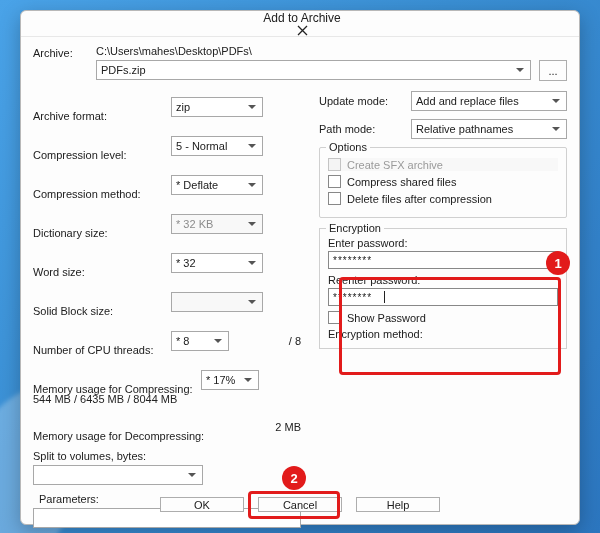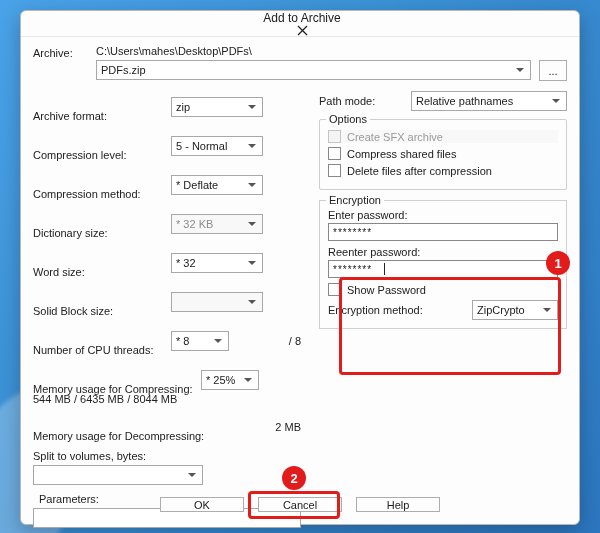--- a/index.html
+++ b/index.html
@@ -289,21 +289,21 @@
           <div class="lbl">Number of CPU threads:</div>
           <div class="combo" style="width:58px;">
               <span>* 8</span>
             </div>
           <div class="suffix" style="flex:1;text-align:right;">/ 8</div>
         </div>
 
         <div class="row" style="margin-bottom:2px;">
           <div class="lbl" style="width:168px;">Memory usage for Compressing:</div>
           <div class="combo" style="width:58px;">
-              <span>* 25%</span>
+              <span>* 17%</span>
             </div>
         </div>
         <div class="small-note">544 MB / 6435 MB / 8044 MB</div>
 
         <div class="row">
           <div class="lbl" style="width:188px;">Memory usage for Decompressing:</div>
           <div style="flex:1;text-align:right;">2 MB</div>
         </div>
 
         <div style="margin-bottom:3px;">Split to volumes, bytes:</div>
@@ -314,20 +314,26 @@
         <div style="margin-bottom:3px;padding-left:6px;">Parameters:</div>
         <div class="text-input" style="width:100%;margin-bottom:8px;">
             <span></span>
           </div>
 
         <div class="options-btn">Options</div>
       </div>
 
       <div class="col-right">
 
+        <div class="right-row">
+          <div class="lbl">Update mode:</div>
+          <div class="ctrl select">
+              <span>Add and replace files</span>
+            </div>
+        </div>
 
         <div class="right-row">
           <div class="lbl">Path mode:</div>
           <div class="ctrl select">
               <span>Relative pathnames</span>
             </div>
         </div>
 
         <div class="fieldset">
           <div class="legend">Options</div>
@@ -358,23 +364,20 @@
               <span>********</span>
             </div>
 
           <div class="checkbox" style="margin-top:4px;">
             <div class="box"></div>
             <span>Show Password</span>
           </div>
 
           <div class="enc-row">
             <div class="lbl">Encryption method:</div>
-            <div class="ctrl select">
-                <span>ZipCrypto</span>
-              </div>
           </div>
         </div>
 
       </div>
     </div>
   </div>
 
   <div class="buttons">
     <div class="btn">OK</div>
     <div class="btn">Cancel</div>

